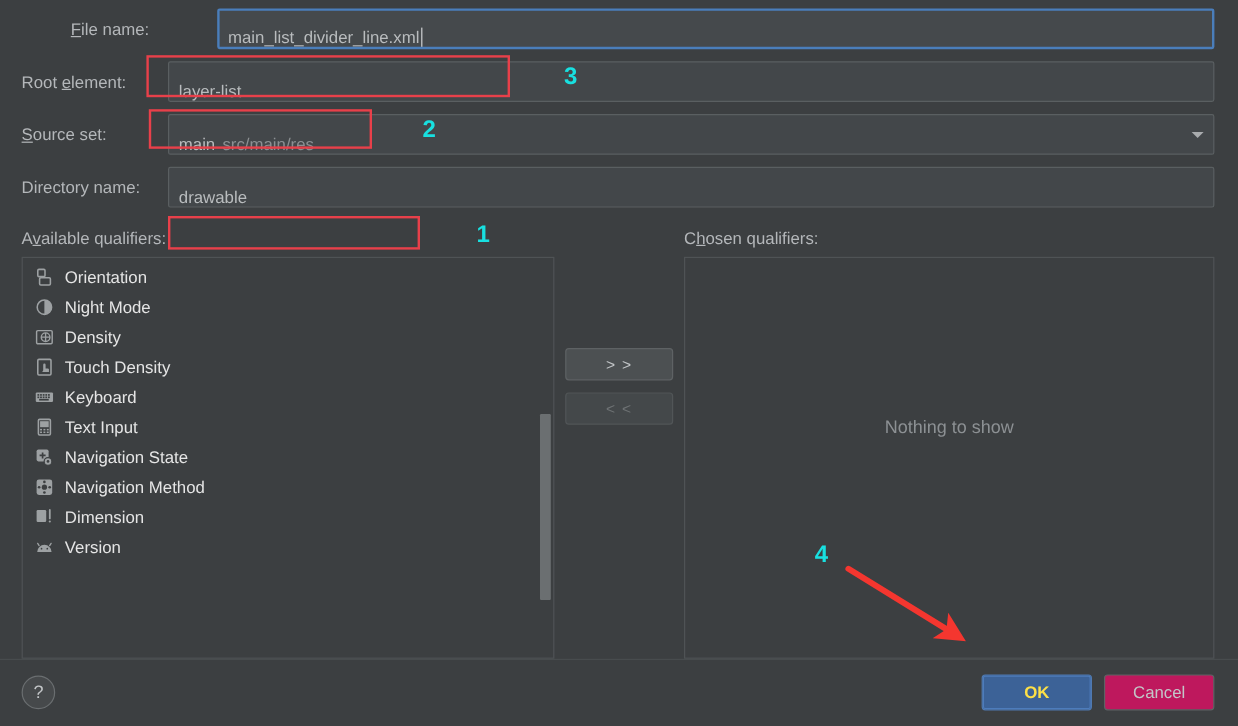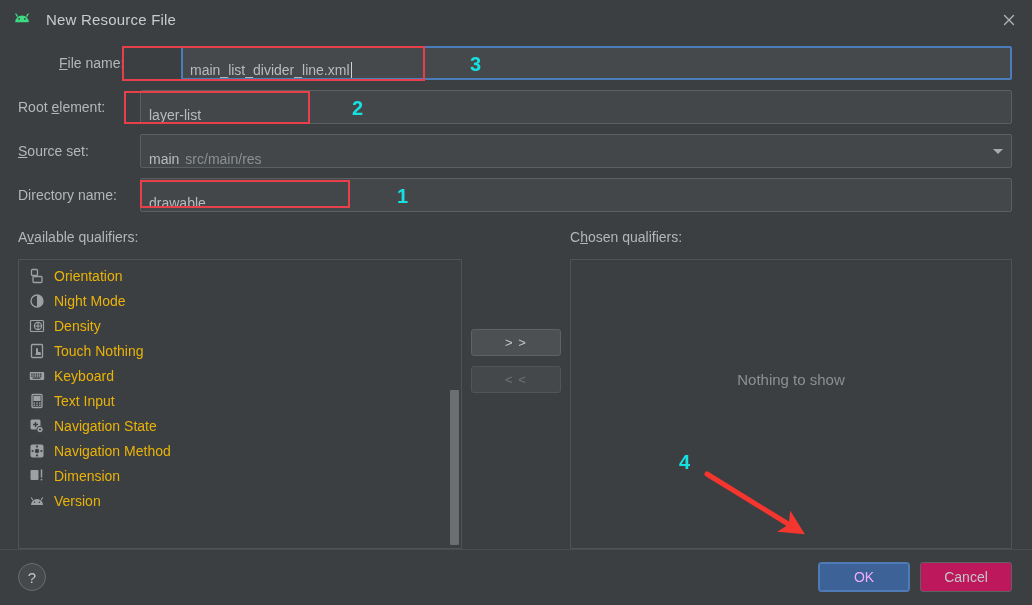--- a/index.html
+++ b/index.html
@@ -131,21 +131,21 @@
     min-height: 0;
   }
   .qual-col { display: flex; flex-direction: column; min-height: 0; }
   .qual-col.left  { width: 444px; flex: 0 0 444px; }
   .qual-col.mid   { width: 108px; flex: 0 0 108px; align-items: center; justify-content: flex-start; padding-top: 100px; }
   .qual-col.right { flex: 1 1 auto; }
 
   .qual-heading {
     font-size: 14px;
     color: #b4b7ba;
-    margin-bottom: 12px;
+    margin-bottom: 6px;
     height: 18px;
   }
   .qual-heading u { text-decoration: underline; }
 
   .list-box {
     flex: 1 1 auto;
     background: #3c3f41;
     border: 1px solid #4f5355;
     position: relative;
     overflow: hidden;
@@ -156,21 +156,21 @@
     left: 0; right: 0;
     top: -22px;
     padding: 0;
   }
   .list-item {
     height: 25px;
     display: flex;
     align-items: center;
     padding-left: 10px;
     font-size: 14px;
-    color: #eab308;
+    color: #e5e5e5;
   }
   .list-item .qicon {
     width: 16px; height: 16px;
     flex: 0 0 16px;
     margin-right: 9px;
     display: block;
   }
   .scrollbar-track {
     position: absolute;
     right: 2px; top: 2px; bottom: 2px;
@@ -246,57 +246,40 @@
     width: 92px; height: 30px;
     box-sizing: border-box;
     border-radius: 3px;
     font-size: 14px;
     display: flex; align-items: center; justify-content: center;
   }
   .dlg-btn.primary {
     background: #3c6297;
     border: 1px solid #4f79b0;
     box-shadow: 0 0 0 1px #4d7cbb inset;
-    color: #f0abfc;
-    font-weight: normal;
+    color: #fde047;
+    font-weight: bold;
   }
   .dlg-btn.secondary {
     background: #be185d;
     border: 1px solid #5e6264;
     color: #c3c6c8;
   }
   .sep-line {
     position: absolute;
     left: 0; right: 0; top: 0;
     height: 1px;
     background: #484c4e;
   }
 </style>
 </head>
 <body>
 
 <div class="dialog">
 
-  <div class="titlebar">
-    <span class="android-icon">
-      <svg class="android-icon" viewBox="0 0 20 20" xmlns="http://www.w3.org/2000/svg">
-        <path d="M3.2 6.2 L1.9 4.0" stroke="#3ddc84" stroke-width="1.3" stroke-linecap="round" fill="none"></path>
-        <path d="M12.8 6.2 L14.1 4.0" stroke="#3ddc84" stroke-width="1.3" stroke-linecap="round" fill="none"></path>
-        <path d="M1.2 12.2 A6.8 6.8 0 0 1 14.8 12.2 Z" fill="#3ddc84"></path>
-        <circle cx="5.1" cy="8.9" r="0.85" fill="#3c3f41"></circle>
-        <circle cx="10.9" cy="8.9" r="0.85" fill="#3c3f41"></circle>
-      </svg>
-    </span>
-    <span class="title-text">New Resource File</span>
-    <div class="close-btn">
-      <svg width="16" height="16" viewBox="0 0 16 16" xmlns="http://www.w3.org/2000/svg">
-        <path d="M3.5 3.5 L12.5 12.5 M12.5 3.5 L3.5 12.5" stroke="#b0b3b5" stroke-width="1.4" stroke-linecap="round"></path>
-      </svg>
-    </div>
-  </div>
 
   <div class="form">
 
     <div class="row">
       <div class="row-label"><u>F</u>ile name:</div>
       <div class="field focused">
         <span>main_list_divider_line.xml</span>
           <span class="caret"></span>
       </div>
     </div>
@@ -362,21 +345,21 @@
               <path d="M9 4.4 V11.6 M5.4 8 H12.6" stroke="#9da1a3" stroke-width="1.1"></path>
             </svg>
             <span>Density</span>
           </div>
 
           <div class="list-item">
             <svg class="qicon" viewBox="0 0 16 16" xmlns="http://www.w3.org/2000/svg">
               <rect x="2.5" y="1.5" width="11" height="13" rx="1" fill="none" stroke="#9da1a3" stroke-width="1.3"></rect>
               <path d="M7 10.5 V6 a1 1 0 0 1 2 0 v3 h1.8 a1 1 0 0 1 1 1 v2 h-5.6 z" fill="#9da1a3"></path>
             </svg>
-            <span>Touch Nothing</span>
+            <span>Touch Density</span>
           </div>
 
           <div class="list-item">
             <svg class="qicon" viewBox="0 0 16 16" xmlns="http://www.w3.org/2000/svg">
               <rect x="0.8" y="4" width="14.4" height="8" rx="1" fill="#9da1a3"></rect>
               <g fill="#3c3f41">
                 <rect x="2.2" y="5.4" width="1.5" height="1.4"></rect>
                   <rect x="4.4" y="5.4" width="1.5" height="1.4"></rect>
                 <rect x="6.6" y="5.4" width="1.5" height="1.4"></rect>
                   <rect x="8.8" y="5.4" width="1.5" height="1.4"></rect>

